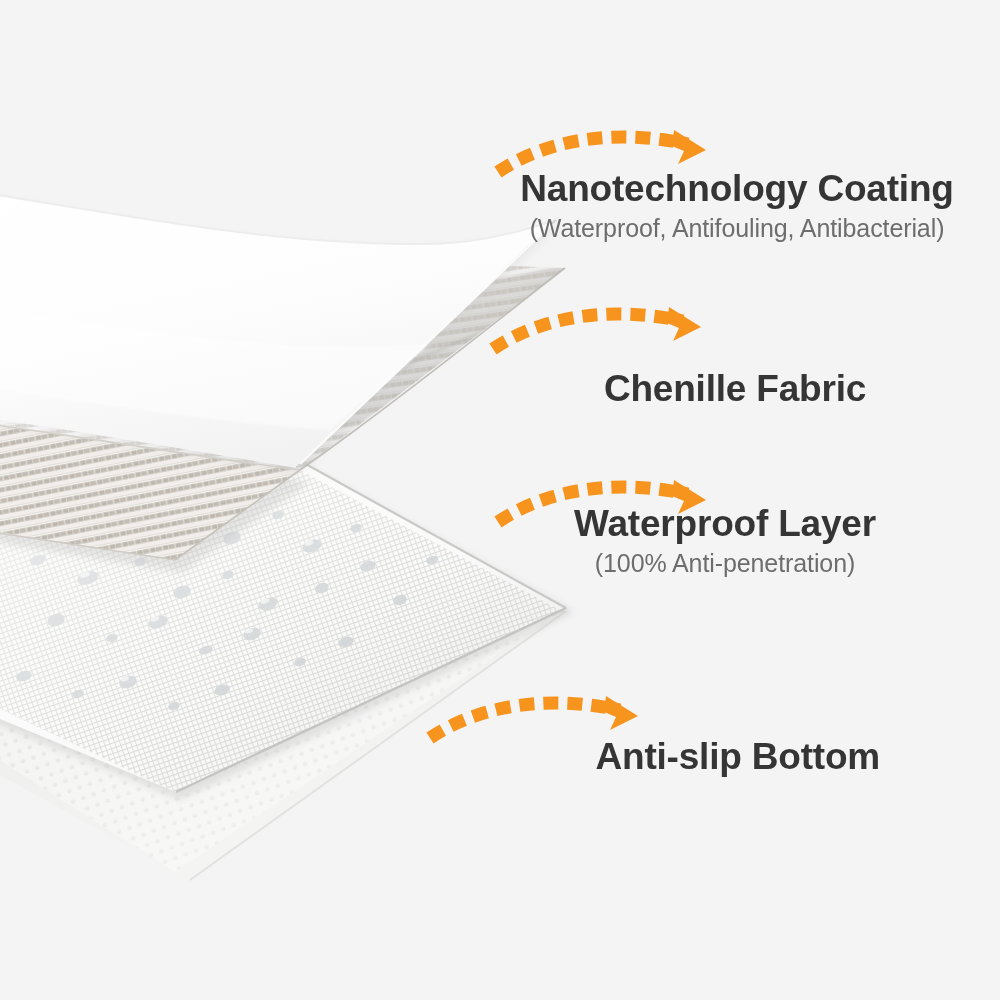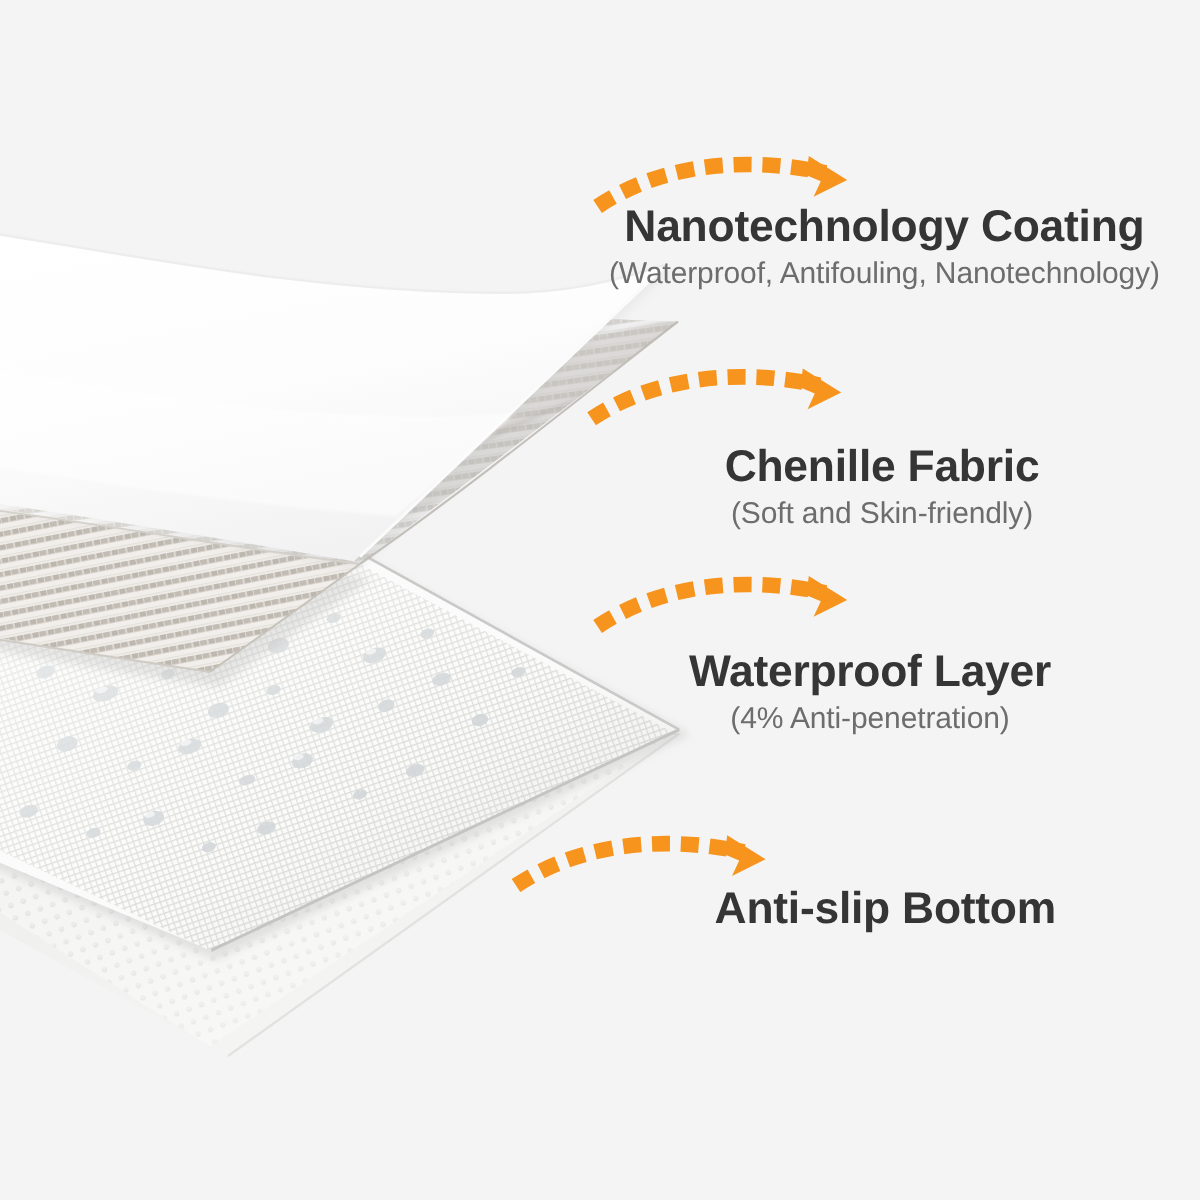--- a/index.html
+++ b/index.html
@@ -61,21 +61,21 @@
   }
 
   
   #callout-0 .arrow-wrap { left: 492px; top: 128px; }
   #callout-0 .label-block { left: 477px; top: 168px; width: 520px; }
 
   #callout-1 .arrow-wrap { left: 487px; top: 305px; }
   #callout-1 .label-block { left: 520px; top: 328px; width: 430px; margin-top: 40px; }
 
   #callout-2 .arrow-wrap { left: 492px; top: 478px; }
-  #callout-2 .label-block { left: 500px; top: 503px; width: 450px; margin-top: 36px; }
+  #callout-2 .label-block { left: 500px; top: 503px; width: 450px; }
 
   #callout-3 .arrow-wrap { left: 424px; top: 694px; }
   #callout-3 .label-block { left: 440px; top: 736px; width: 440px; text-align: right; }
 </style>
 </head>
 <body>
 
 <div id="stage">
 
   <svg id="artwork" viewBox="0 0 1000 1000">
@@ -267,47 +267,46 @@
 
   <div class="callout" id="callout-0">
     <div class="arrow-wrap">
       <svg viewBox="0 0 230 52" width="230" height="52">
         <path d="M 6 44 C 60 8 130 2 196 16" fill="none" stroke="#f7941e" stroke-width="13" stroke-linecap="butt" stroke-dasharray="15 9"></path>
         <path d="M 182 2 L 214 22 L 186 36 L 192 23 L 180 18 Z" fill="#f7941e"></path>
       </svg>
     </div>
     <div class="label-block">
       <div class="label-title">Nanotechnology Coating</div>
-      <div class="label-sub">(Waterproof, Antifouling, Nanotechnology)</div>
+      <div class="label-sub">(Waterproof, Antifouling, Antibacterial)</div>
     </div>
   </div>
 
   <div class="callout" id="callout-1">
     <div class="arrow-wrap">
       <svg viewBox="0 0 230 52" width="230" height="52">
         <path d="M 6 44 C 60 8 130 2 196 16" fill="none" stroke="#f7941e" stroke-width="13" stroke-linecap="butt" stroke-dasharray="15 9"></path>
         <path d="M 182 2 L 214 22 L 186 36 L 192 23 L 180 18 Z" fill="#f7941e"></path>
       </svg>
     </div>
     <div class="label-block">
       <div class="label-title">Chenille Fabric</div>
-      <div class="label-sub">(Soft and Skin-friendly)</div>
     </div>
   </div>
 
   <div class="callout" id="callout-2">
     <div class="arrow-wrap">
       <svg viewBox="0 0 230 52" width="230" height="52">
         <path d="M 6 44 C 60 8 130 2 196 16" fill="none" stroke="#f7941e" stroke-width="13" stroke-linecap="butt" stroke-dasharray="15 9"></path>
         <path d="M 182 2 L 214 22 L 186 36 L 192 23 L 180 18 Z" fill="#f7941e"></path>
       </svg>
     </div>
     <div class="label-block">
       <div class="label-title">Waterproof Layer</div>
-      <div class="label-sub">(4% Anti-penetration)</div>
+      <div class="label-sub">(100% Anti-penetration)</div>
     </div>
   </div>
 
   <div class="callout" id="callout-3">
     <div class="arrow-wrap">
       <svg viewBox="0 0 230 52" width="230" height="52">
         <path d="M 6 44 C 60 8 130 2 196 16" fill="none" stroke="#f7941e" stroke-width="13" stroke-linecap="butt" stroke-dasharray="15 9"></path>
         <path d="M 182 2 L 214 22 L 186 36 L 192 23 L 180 18 Z" fill="#f7941e"></path>
       </svg>
     </div>

